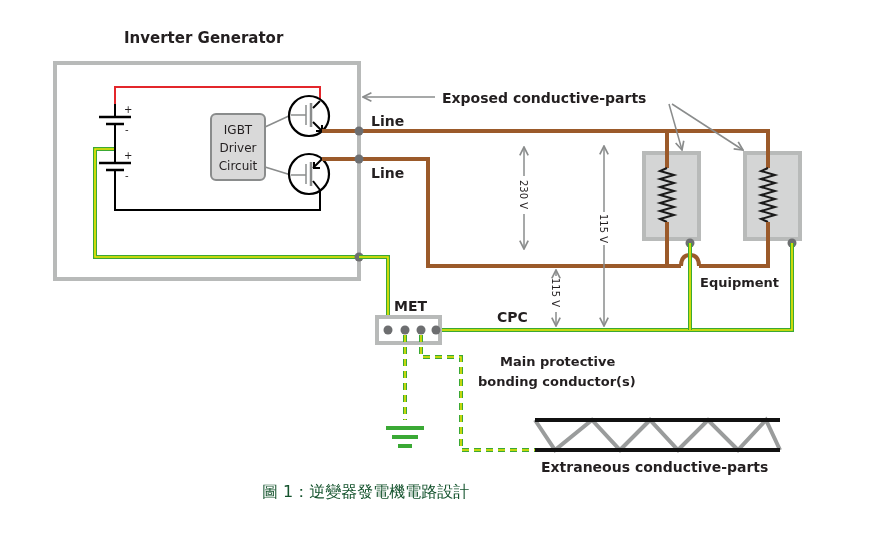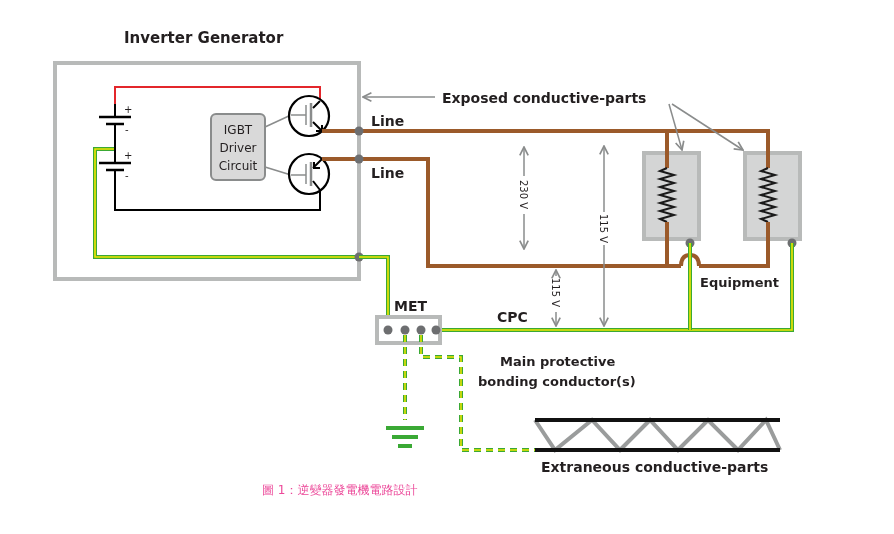--- a/index.html
+++ b/index.html
@@ -1,20 +1,20 @@
 <!DOCTYPE html>
 <html><head>
 <meta charset="utf-8">
 <style>
   html, body { margin: 0; padding: 0; background: #ffffff; }
   body { width: 894px; height: 534px; overflow: hidden; position: relative; font-family: "DejaVu Sans", sans-serif; }
   svg { position: absolute; left: 0; top: 0; }
   .lbl { font-family: "DejaVu Sans", sans-serif; font-weight: bold; fill: #231f20; }
   .lbl-n { font-family: "DejaVu Sans", sans-serif; fill: #231f20; }
-  .caption { position: absolute; left: 262px; top: 482px; font-family: "DejaVu Sans", sans-serif; font-size: 12px; color: #ec4899; white-space: nowrap; }
+  .caption { position: absolute; left: 262px; top: 482px; font-family: "DejaVu Sans", sans-serif; font-size: 16px; color: #14532d; white-space: nowrap; }
 </style>
 </head>
 <body>
 
 <svg width="894" height="534" viewBox="0 0 894 534">
   <defs>
     <marker id="arrGray" viewBox="0 0 10 10" refX="9" refY="5" markerWidth="7" markerHeight="7" orient="auto-start-reverse">
       <path d="M1,1 L9,5 L1,9" fill="none" stroke="#8a8c8c" stroke-width="1.6"></path>
     </marker>
   </defs>

